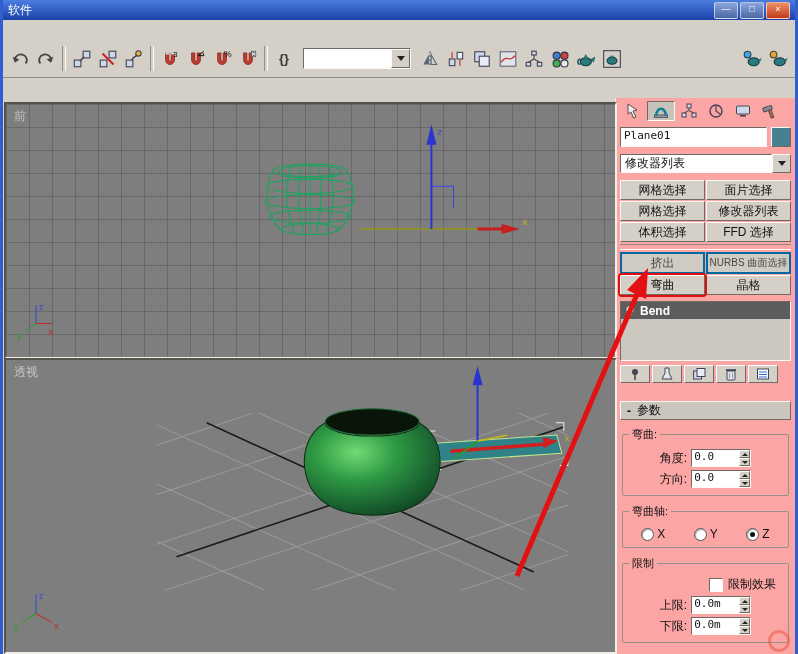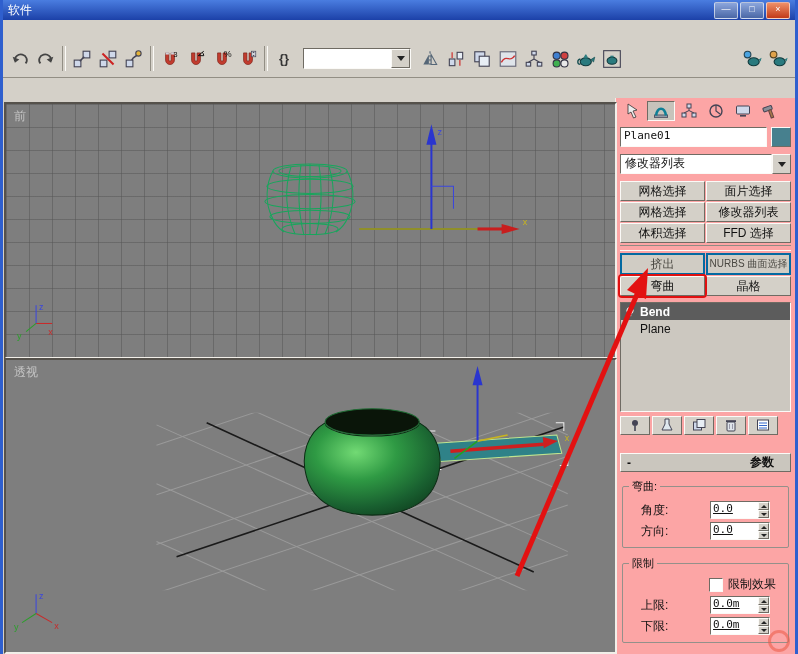--- a/index.html
+++ b/index.html
@@ -73,26 +73,26 @@
   .bend-annot{box-shadow:0 0 0 2px #e01010;border-radius:2px;position:relative;z-index:1;}
   .stack{height:122px;margin-top:6px;background:#ccc8c0;overflow:hidden;}
   .stack-row{height:17px;display:flex;align-items:center;gap:4px;padding:0 3px;}
   .stack-row.selected{background:#5c5c5c;color:#fff;font-weight:bold;}
   .stack-row .indent{width:12px;}
   .stack-tools{display:flex;gap:2px;margin-top:4px;height:22px;}
   .stk-btn{width:28px;display:flex;align-items:center;justify-content:center;}
   .panel-gap{height:18px;flex:none;}
   .rollout-header{height:17px;background:#cac6be;display:flex;align-items:center;margin-bottom:7px;flex:none;}
   .rh-minus{width:16px;text-align:center;font-weight:bold;}
-  .rh-title{flex:1;text-align:right;margin-right:16px;font-weight:bold;}
+  .rh-title{flex:1;text-align:left;margin-right:16px;}
   fieldset.group{margin:0 2px 8px;border:1px solid #94908a;border-radius:2px;
     padding:4px 4px 4px;min-inline-size:0;}
   fieldset.group legend{font-size:11px;padding:0 3px;margin-left:2px;}
-  .spin-row{display:flex;align-items:center;justify-content:space-between;gap:4px;margin:3px 14px;}
-  .spin-field{width:58px;height:16px;display:flex;text-decoration:underline;}
+  .spin-row{display:flex;align-items:center;justify-content:center;gap:4px;margin:3px 4px;}
+  .spin-field{width:58px;height:16px;display:flex;}
   .spin-val{flex:1;font-size:11px;padding:0 2px;line-height:14px;background:#fff;
     font-family:"DejaVu Sans Mono","Liberation Mono",monospace;}
   .spinner{width:11px;display:flex;flex-direction:column;}
   .spinner i{flex:1;position:relative;border:1px solid;border-color:#fbfaf7 #6f6b63 #6f6b63 #fbfaf7;background:#d4d0c8;}
   .spinner i.su:after,.spinner i.sd:after{content:"";position:absolute;left:2px;top:2px;
     border-left:3px solid transparent;border-right:3px solid transparent;}
   .spinner i.su:after{border-bottom:3px solid #222;}
   .spinner i.sd:after{border-top:3px solid #222;}
   .radio-row{display:flex;justify-content:space-around;margin:4px 0 2px;}
   .radio-row label{display:flex;align-items:center;gap:3px;}
@@ -454,24 +454,20 @@
       </div>
 
       <div class="stack sunken">
         <div class="stack-row selected">
           <svg width="12" height="12" viewBox="0 0 12 12">
               <circle cx="6" cy="4.6" r="3.2" fill="#fffef0" stroke="#ddd"></circle>
               <rect x="4.7" y="7.6" width="2.6" height="2.6" fill="#ccc"></rect>
             </svg>
           <span>Bend</span>
         </div>
-        <div class="stack-row">
-          <span class="indent"></span>
-          <span>Plane</span>
-        </div>
       </div>
 
       <div class="stack-tools">
         <span class="stk-btn raised">
           <svg width="16" height="16" viewBox="0 0 16 16">
               <circle cx="8" cy="6" r="3" fill="#445"></circle>
               <line x1="8" y1="9" x2="8" y2="14" stroke="#445" stroke-width="1.6"></line>
             </svg>
         </span>
         <span class="stk-btn raised">
@@ -527,20 +523,37 @@
           <span class="spin-field sunken">
             <span class="spin-val">0.0</span>
             <span class="spinner">
                 <i class="su"></i>
                 <i class="sd"></i>
               </span>
           </span>
         </div>
       </fieldset>
 
+      <fieldset class="group">
+        <legend>弯曲轴:</legend>
+        <div class="radio-row">
+          <label>
+              <span class="radio"></span>
+              <span>X</span>
+            </label>
+          <label>
+              <span class="radio"></span>
+              <span>Y</span>
+            </label>
+          <label>
+              <span class="radio sel"></span>
+              <span>Z</span>
+            </label>
+        </div>
+      </fieldset>
 
       <fieldset class="group">
         <legend>限制</legend>
         <div class="chk-row">
           <span class="checkbox"></span>
           <span>限制效果</span>
         </div>
         <div class="spin-row">
           <span>上限:</span>
           <span class="spin-field sunken">

